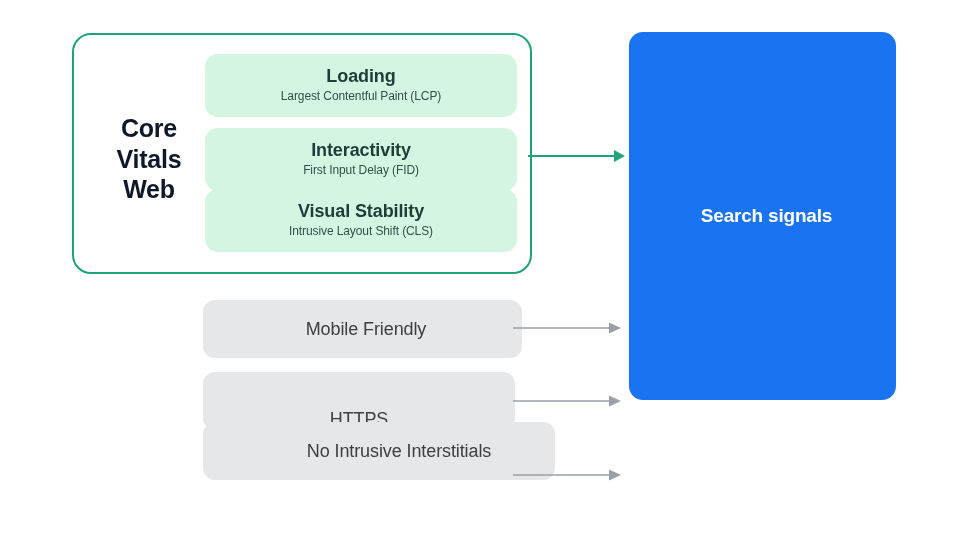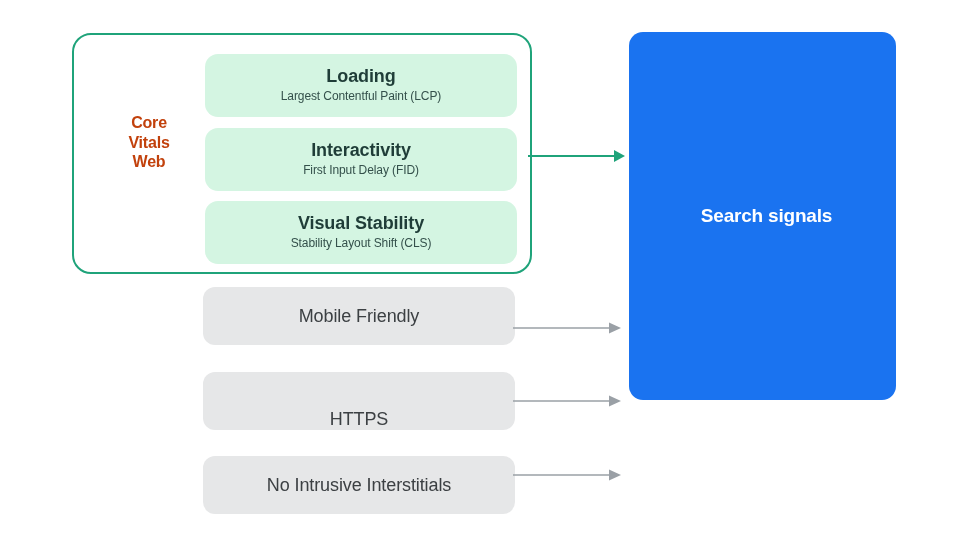--- a/index.html
+++ b/index.html
@@ -32,22 +32,22 @@
     border-radius: 19px;
     background: #ffffff;
   }
 
   #cwv-label {
     position: absolute;
     left: 25px;
     top: 78px;
     width: 100px;
     text-align: center;
-    color: #c2410c;
-    font-size: 16px;
+    color: #0f172a;
+    font-size: 25px;
     font-weight: bold;
     line-height: 1.22;
     letter-spacing: -0.2px;
   }
   #cwv-label span { display: block; }
 
   
   .metric-card {
     position: absolute;
     left: 131px;           
@@ -55,21 +55,21 @@
     height: 63px;
     background: #d4f5e2;
     border-radius: 13px;
     display: flex;
     flex-direction: column;
     align-items: center;
     justify-content: center;
   }
   .metric-card.c1 { top: 19px; }   
   .metric-card.c2 { top: 93px; }   
-  .metric-card.c3 { top: 166px; }  
+  .metric-card.c3 { top: 154px; }  
 
   .metric-title {
     font-size: 18px;
     font-weight: bold;
     color: #1f3d38;
     line-height: 1.15;
     letter-spacing: -0.1px;
   }
   .metric-sub {
     font-size: 12px;
@@ -84,23 +84,23 @@
     position: absolute;
     left: 203px;
     width: 312px;
     height: 58px;
     background: #e6e7e8;
     border-radius: 12px;
     display: flex;
     align-items: center;
     justify-content: center;
   }
-  .gray-box.g1 { top: 287px; }
+  .gray-box.g1 { top: 300px; padding-left: 7px; }
   .gray-box.g2 { top: 372px; align-items: flex-end; }
-  .gray-box.g3 { top: 456px; }
+  .gray-box.g3 { top: 422px; padding-left: 40px; }
 
   .gray-label {
     font-size: 18px;
     color: #3c4043;
     letter-spacing: -0.1px;
   }
 
   
   .arrow-svg {
     position: absolute;
@@ -154,21 +154,21 @@
       <div class="metric-sub">Largest Contentful Paint (LCP)</div>
     </div>
 
     <div class="metric-card c2">
       <div class="metric-title">Interactivity</div>
       <div class="metric-sub">First Input Delay (FID)</div>
     </div>
 
     <div class="metric-card c3">
       <div class="metric-title">Visual Stability</div>
-      <div class="metric-sub">Stability Layout Shift (CLS)</div>
+      <div class="metric-sub">Intrusive Layout Shift (CLS)</div>
     </div>
 
   </div>
 
   <svg id="arrow-green" class="arrow-svg" width="100" height="20" viewBox="0 0 100 20">
     <line x1="0" y1="10" x2="86" y2="10" stroke="#1fa37a" stroke-width="2"></line>
     <path d="M86 4 L97 10 L86 16 Z" fill="#1fa37a"></path>
   </svg>
 
   <div class="gray-box g1">

